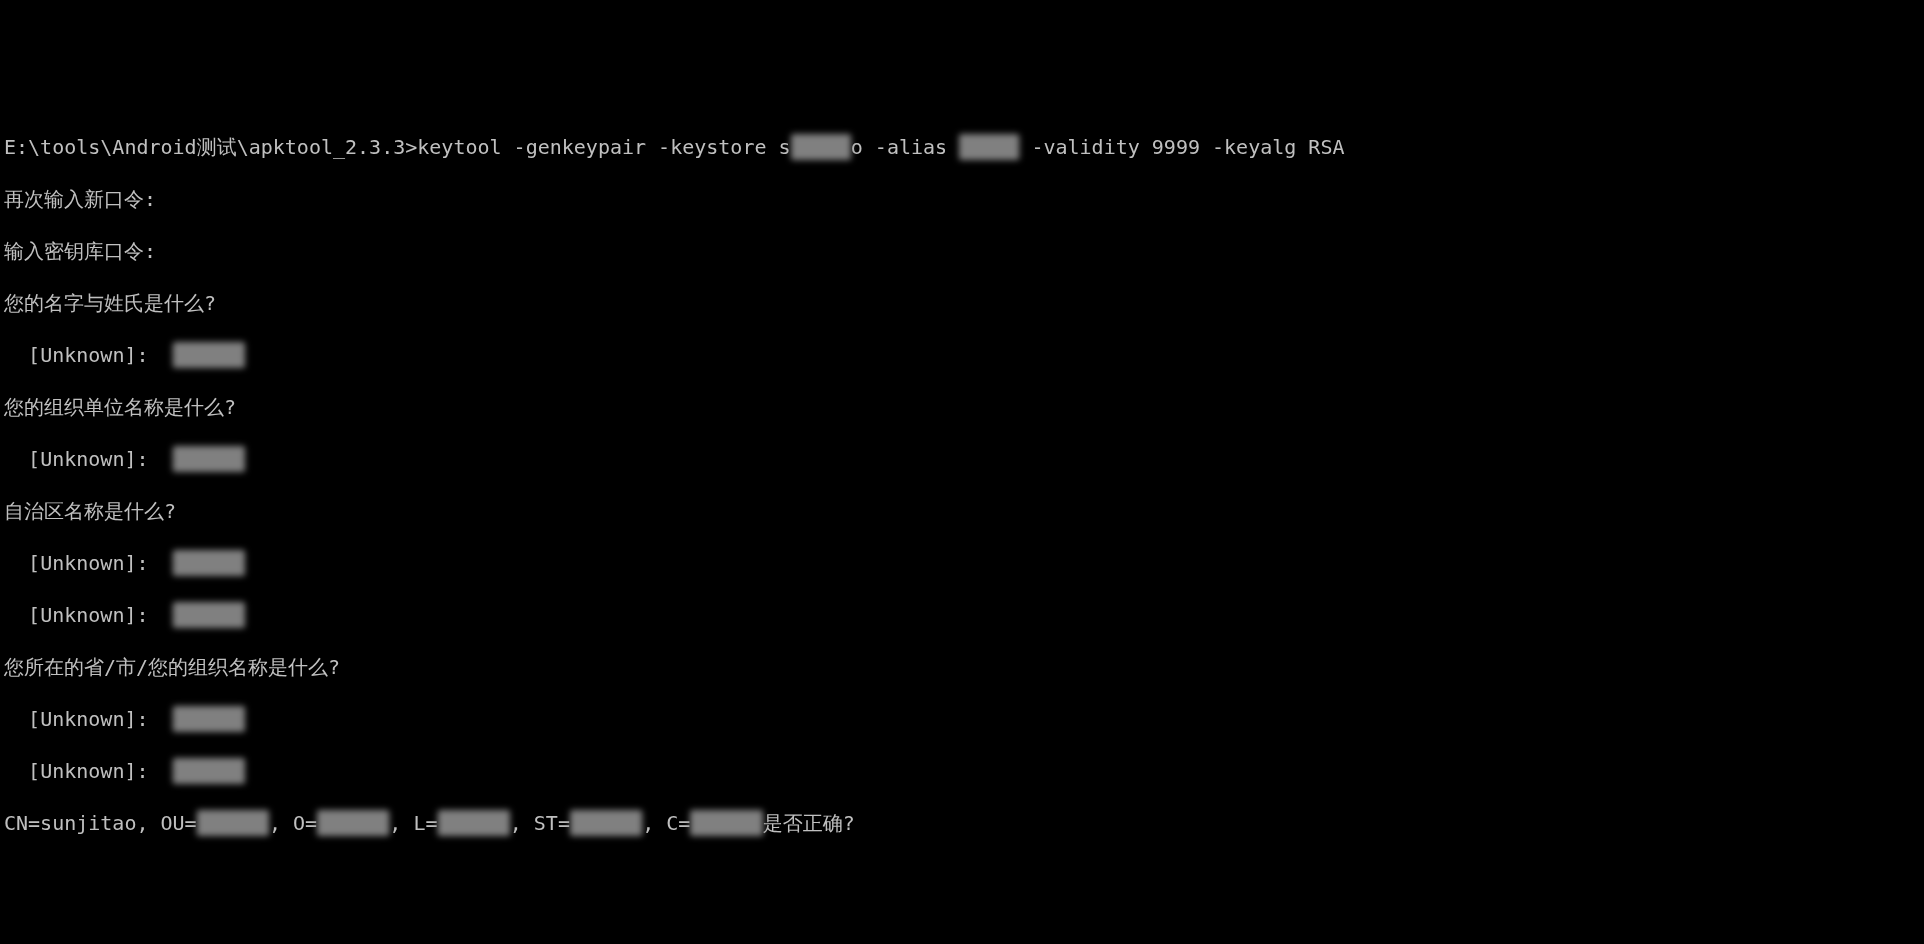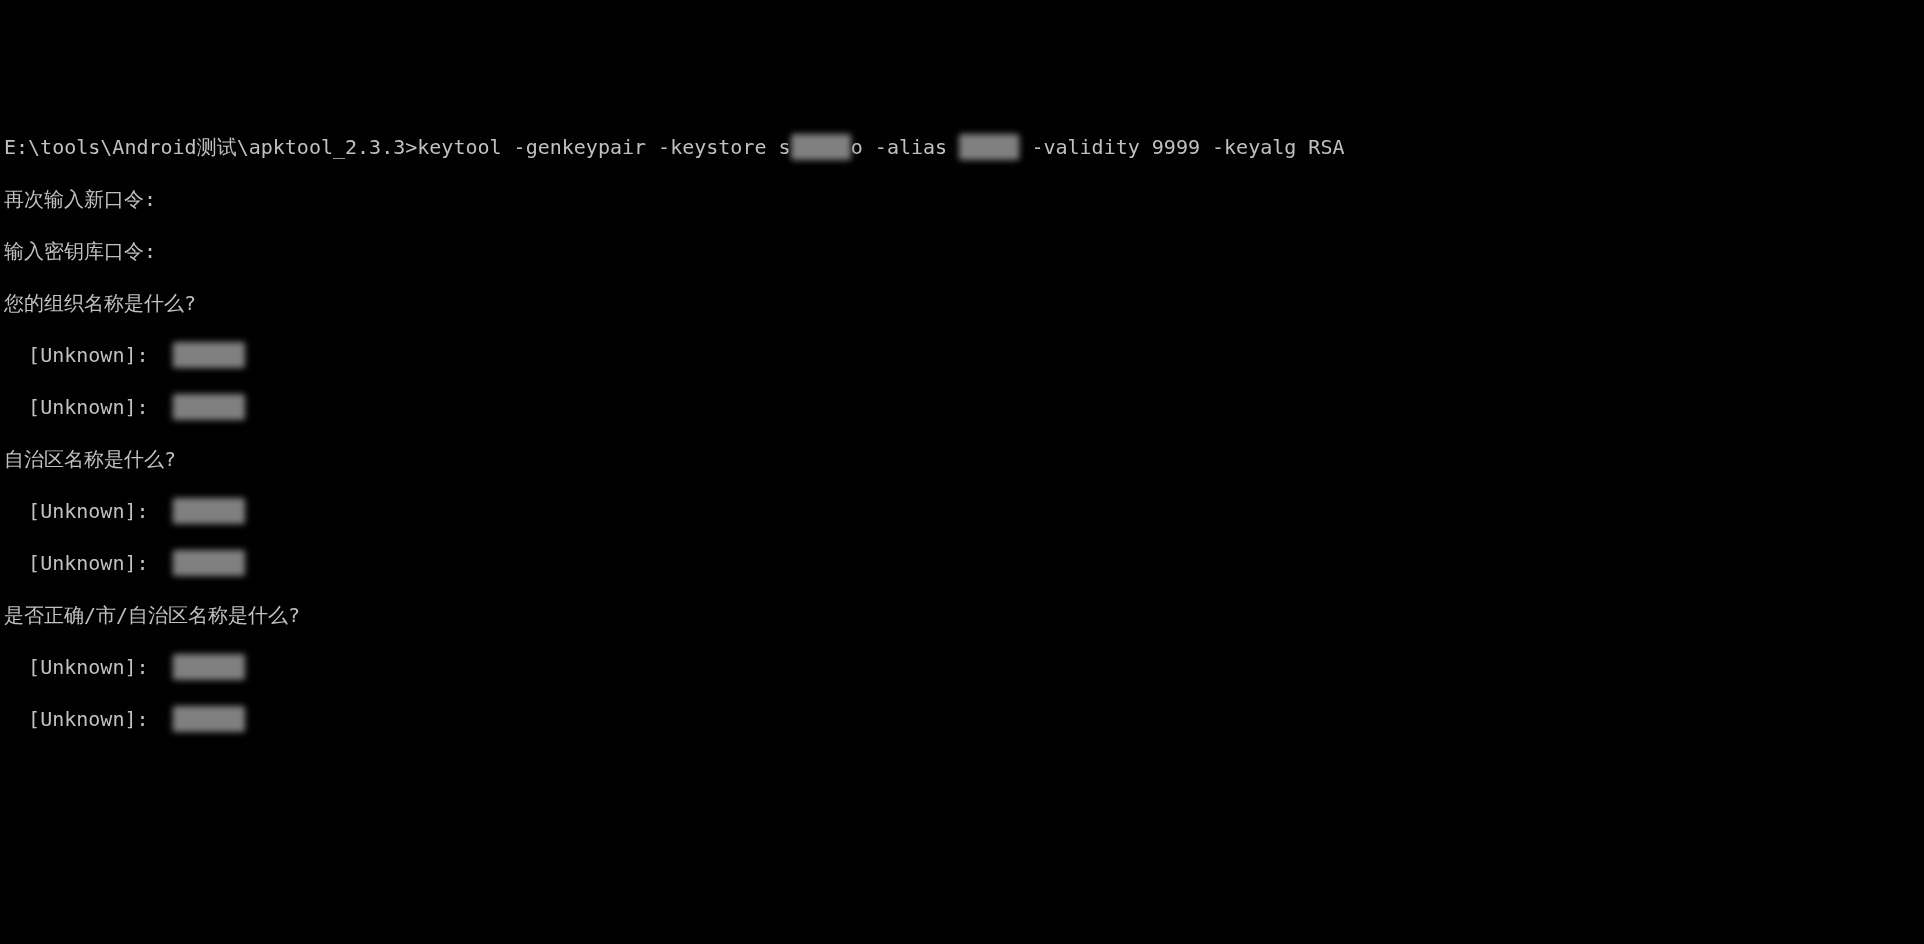--- a/index.html
+++ b/index.html
@@ -37,29 +37,31 @@
   </style>
 </head>
 <body>
 
 
 
 <div class="terminal">
 <span class="line"><span>E:\tools\Android测试\apktool_2.3.3&gt;</span><span>keytool -genkeypair -keystore s</span><span class="redacted">u▓▓▓▓</span><span>o -alias </span><span class="redacted">▓▓▓▓▓</span><span> -validity 9999 -keyalg RSA</span></span>
 <span class="line">再次输入新口令:</span>
 <span class="line">输入密钥库口令:</span>
-<span class="line">您的组织名称是什么?</span>
+<span class="line">您的名字与姓氏是什么?</span>
 <span class="line"><span>  [Unknown]:  </span><span class="redacted">▓▓▓▓▓▓</span></span>
+<span class="line">您的组织单位名称是什么?</span>
 <span class="line"><span>  [Unknown]:  </span><span class="redacted">▓▓▓▓▓▓</span></span>
 <span class="line">自治区名称是什么?</span>
 <span class="line"><span>  [Unknown]:  </span><span class="redacted">▓▓▓▓▓▓</span></span>
 <span class="line"><span>  [Unknown]:  </span><span class="redacted">▓▓▓▓▓▓</span></span>
-<span class="line">是否正确/市/自治区名称是什么?</span>
+<span class="line">您所在的省/市/您的组织名称是什么?</span>
 <span class="line"><span>  [Unknown]:  </span><span class="redacted">▓▓▓▓▓▓</span></span>
 <span class="line"><span>  [Unknown]:  </span><span class="redacted">▓▓▓▓▓▓</span></span>
+<span class="line"><span>CN=sunjitao, OU=</span><span class="redacted">▓▓▓▓▓▓</span><span>, O=</span><span class="redacted">▓▓▓▓▓▓</span><span>, L=</span><span class="redacted">▓▓▓▓▓▓</span><span>, ST=</span><span class="redacted">▓▓▓▓▓▓</span><span>, C=</span><span class="redacted">▓▓▓▓▓▓</span><span>是否正确?</span></span>
 
 
 
 
 
 
 
 
 
 

